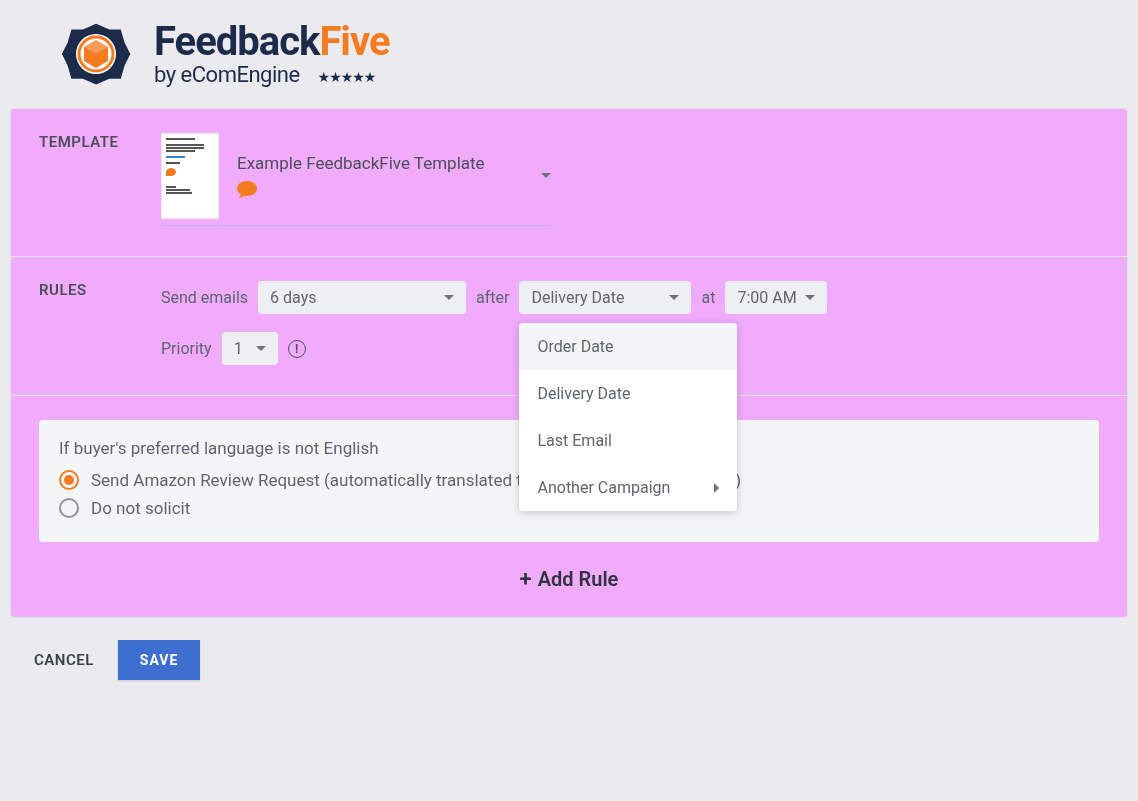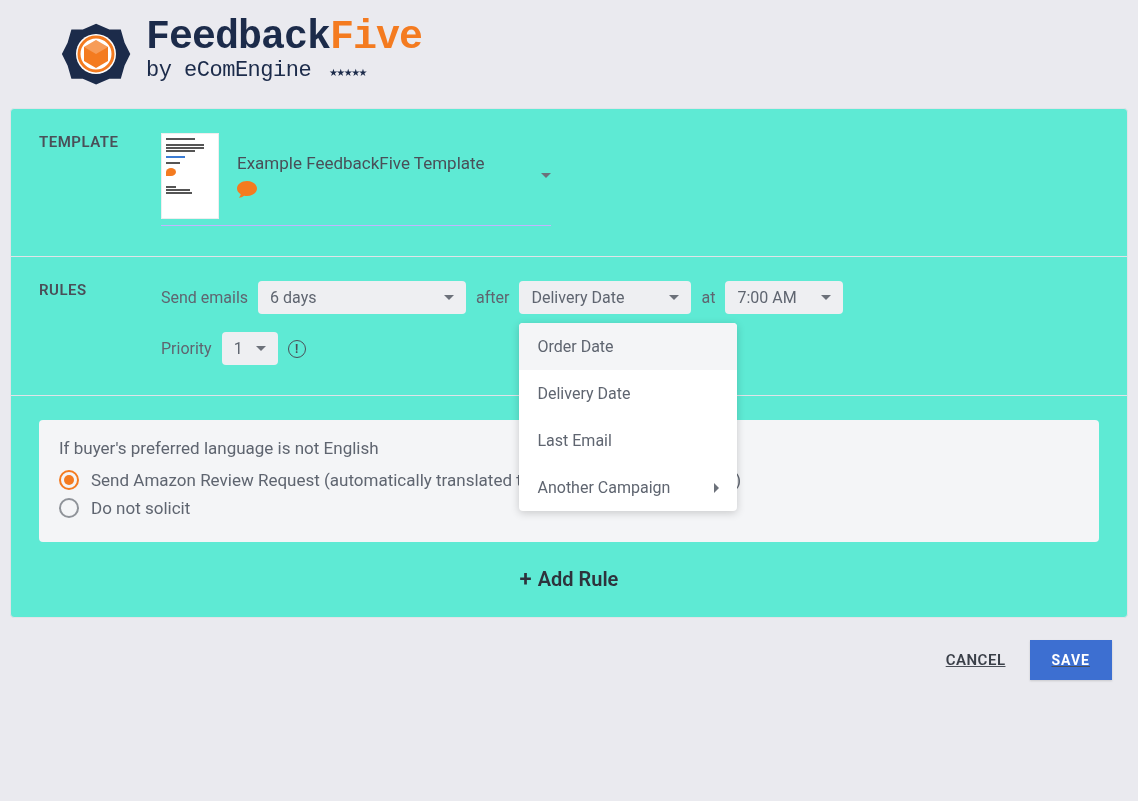--- a/index.html
+++ b/index.html
@@ -9,22 +9,22 @@
     width: 1138px;
     height: 801px;
     overflow: hidden;
     color: #4a4f58;
   }
   .header {
     padding: 18px 0 18px 60px;
   }
   .logo {
     display: flex;
-    gap: 14px;
-    font-family: Liberation Mono, monospace;
+    align-items: center;
+    gap: 22px;
   }
   .logo-mark {
     position: relative;
     width: 72px;
     height: 72px;
   }
   .logo-text {
     display: flex;
     flex-direction: column;
     line-height: 1;
@@ -44,21 +44,21 @@
   }
   .logo-text .sub {
     font-size: 22px;
     color: #1c2b4a;
     font-weight: 400;
     letter-spacing: -0.5px;
   }
   .stars { color: #1c2b4a; font-size: 14px; letter-spacing: -1px; }
 
   .panel {
-    background: #5eead4;
+    background: #f0abfc;
     margin: 0 10px;
     border-radius: 4px;
     border: 1px solid #e1e3e8;
   }
   .section {
     display: flex;
     padding: 24px 28px 30px 28px;
     border-bottom: 1px solid #e1e3e8;
   }
   .section:last-child { border-bottom: none; }
@@ -134,21 +134,21 @@
     text-align: right;
   }
   .dropdown .caret, .caret-tri {
     width: 0; height: 0;
     border-left: 5px solid transparent;
     border-right: 5px solid transparent;
     border-top: 5px solid #6c717a;
   }
   .dropdown.wide-days { width: 208px; justify-content: space-between; }
   .dropdown.wide-date { width: 172px; justify-content: space-between; background:#eeeff2;gap:12px; }
-  .dropdown.wide-time { width: 118px; justify-content: space-between; }
+  .dropdown.wide-time { width: 102px; justify-content: space-between; }
   .dropdown.priority { width: 56px; justify-content: space-between; }
   .info-icon {
     width: 18px; height: 18px; border: 1.5px solid #4a4f58; border-radius: 50%;
     display: inline-flex; align-items: center; justify-content: center;
     font-size: 12px; font-weight: 700; color: #4a4f58;
   }
 
   
   .menu {
     position: absolute;
@@ -216,25 +216,23 @@
     cursor: pointer;
     display:flex;
     align-items:center;
     justify-content:center;
     gap:6px;
   }
   .plus { font-size: 22px; font-weight: 600; }
 
   .footer {
     display: flex;
-    justify-content: flex-end;
     align-items: center;
     gap: 24px;
-    padding: 22px 26px;
-    text-decoration: underline;
+    padding: 22px 34px;
   }
   .btn-cancel {
     font-size: 15px;
     font-weight: 600;
     color: #3a3f48;
     letter-spacing: 0.5px;
     cursor: pointer;
   }
   .btn-save {
     background: #3d6fd1;

